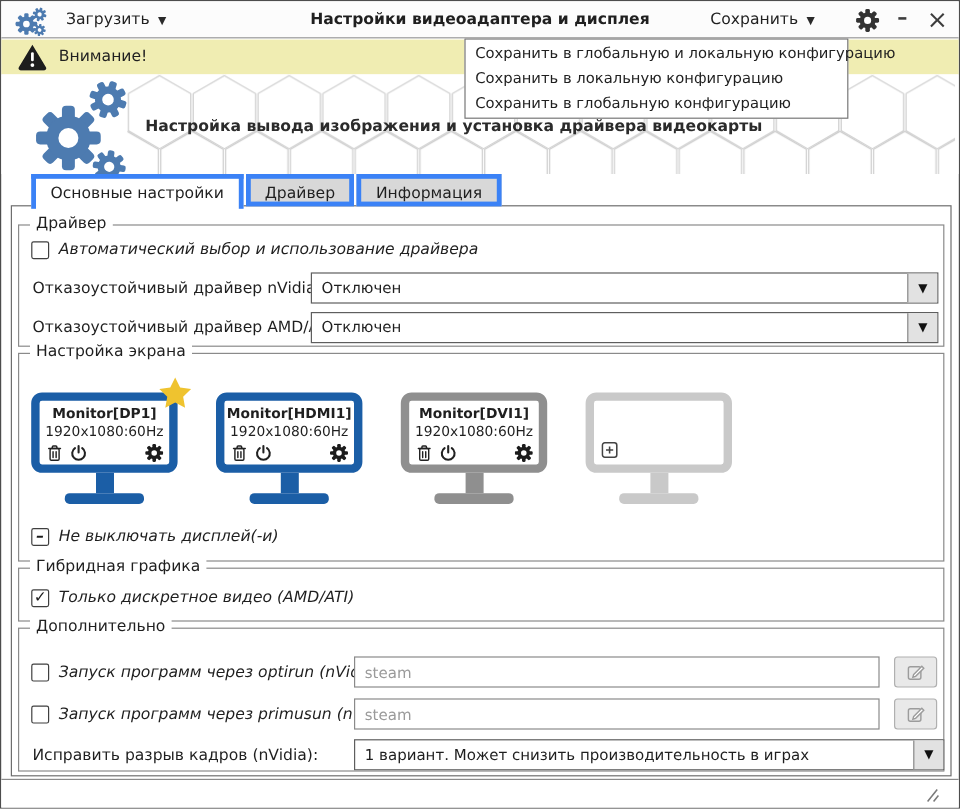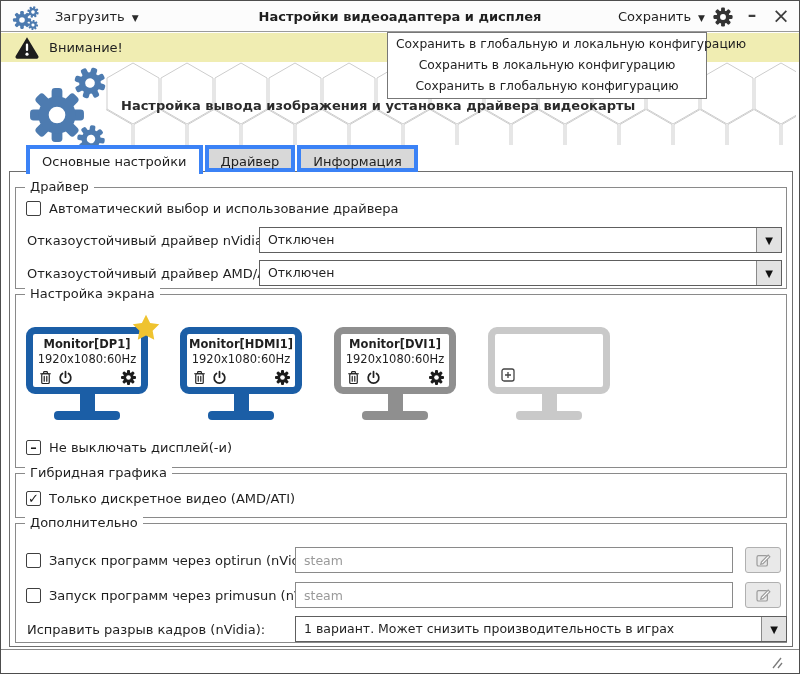--- a/index.html
+++ b/index.html
@@ -10,33 +10,33 @@
     -webkit-font-smoothing: antialiased;
   }
   .window { position: relative; width: 800px; height: 674px; background: #fff; border: 1px solid #4d4d4d; overflow: hidden; }
 
   
   .titlebar { position: absolute; left: 0; top: 0; width: 100%; height: 31px; background: #fcfcfc; border-bottom: 1px solid #9a9a9a; }
   .titlebar-logo { position: absolute; left: 10px; top: 3px; }
   .menu-btn { position: absolute; top: 0; height: 31px; display: flex; align-items: center; gap: 7px; padding: 0 4px; }
   .menu-btn .arrow { font-size: 9px; color: #2a2a2a; transform: translateY(1px); }
   .load-btn { left: 50px; }
-  .save-btn { right: 90px; }
+  .save-btn { right: 116px; }
   .win-title { position: absolute; left: 0; right: 0; top: 0; height: 31px; line-height: 31px; text-align: center; font-weight: 600; pointer-events: none; }
   .tb-gear { position: absolute; right: 66px; top: 6px; width: 20px; height: 20px; }
   .tb-min { position: absolute; right: 36px; top: 1px; width: 22px; height: 30px; text-align: center; font-size: 17px; font-weight: 700; color: #3d3d3d; line-height: 26px; }
   .tb-close { position: absolute; right: 6px; top: 1px; width: 24px; height: 30px; text-align: center; font-size: 21px; color: #3d3d3d; line-height: 28px; }
 
   
   .banner { position: absolute; left: 0; top: 32px; width: 100%; height: 29px; background: #f0edb2; display: flex; align-items: center; }
   .banner svg { margin-left: 13px; }
   .banner-text { margin-left: 9px; }
 
   
-  .save-menu { position: absolute; left: 386px; top: 31px; width: 320px; background: #fff; border: 1px solid #777; z-index: 60; padding: 1px 0; text-align: center; }
+  .save-menu { position: absolute; left: 386px; top: 31px; width: 320px; background: #fff; border: 1px solid #777; z-index: 60; padding: 1px 0; }
   .save-menu-item { font-size: 12.3px; line-height: 15px; padding: 3px 8px; white-space: nowrap; }
 
   
   .header { position: absolute; left: 0; top: 61px; width: 100%; height: 83px; background: #fff; overflow: visible; padding-left: 18px; }
   .hexes { position: absolute; left: 105px; top: 0; }
   .logo-cluster { position: absolute; left: 12px; top: 2px; }
   .subtitle { position: absolute; left: 120px; top: 36px; font-weight: 600; font-size: 13px; color: #2b2b2b; }
 
   
   .tabs { position: absolute; left: 25px; top: 144px; display: flex; z-index: 5; }
@@ -45,21 +45,21 @@
 
   
   .frame { position: absolute; left: 8px; top: 170px; width: 784px; height: 476px; border: 1px solid #6e6e6e; background: #fff; }
   .fieldset { position: absolute; left: 5px; width: 772px; border: 1px solid #8a8a8a; }
   .legend { position: absolute; top: -9px; left: 9px; background: #fff; padding: 0 5px; font-size: 13px; }
   .fs1 { top: 15px; height: 102px; }
   .fs2 { top: 122px; height: 174px; }
   .fs3 { top: 301px; height: 45px; }
   .fs4 { top: 351px; height: 120px; }
 
-  .row { position: absolute; display: flex; align-items: flex-start; }
+  .row { position: absolute; display: flex; align-items: flex-start; font-style: italic; }
   .checkbox { width: 15px; height: 15px; border: 1.6px solid #3f3f3f; border-radius: 2px; background: #fff; display: inline-flex; align-items: center; justify-content: center; flex: none; }
   .checkbox .mark { font-size: 13px; font-weight: 700; line-height: 1; color: #1c1c1c; transform: translateY(-0.5px); }
   .cb-label { margin-left: 8px; }
 
   .combo { position: absolute; height: 26px; border: 1px solid #5e5e5e; background: #fff; display: flex; align-items: stretch; }
   .combo-value { flex: 1; font-size: 12.5px; line-height: 24px; padding: 0 8px; white-space: nowrap; overflow: hidden; }
   .combo-btn { width: 25px; flex: none; background: #e2e2e2; border-left: 1px solid #8a8a8a; display: flex; align-items: center; justify-content: center; }
   .combo-btn .arrow { font-size: 10px; color: #111; }
 
   .field-label { position: absolute; white-space: nowrap; }

